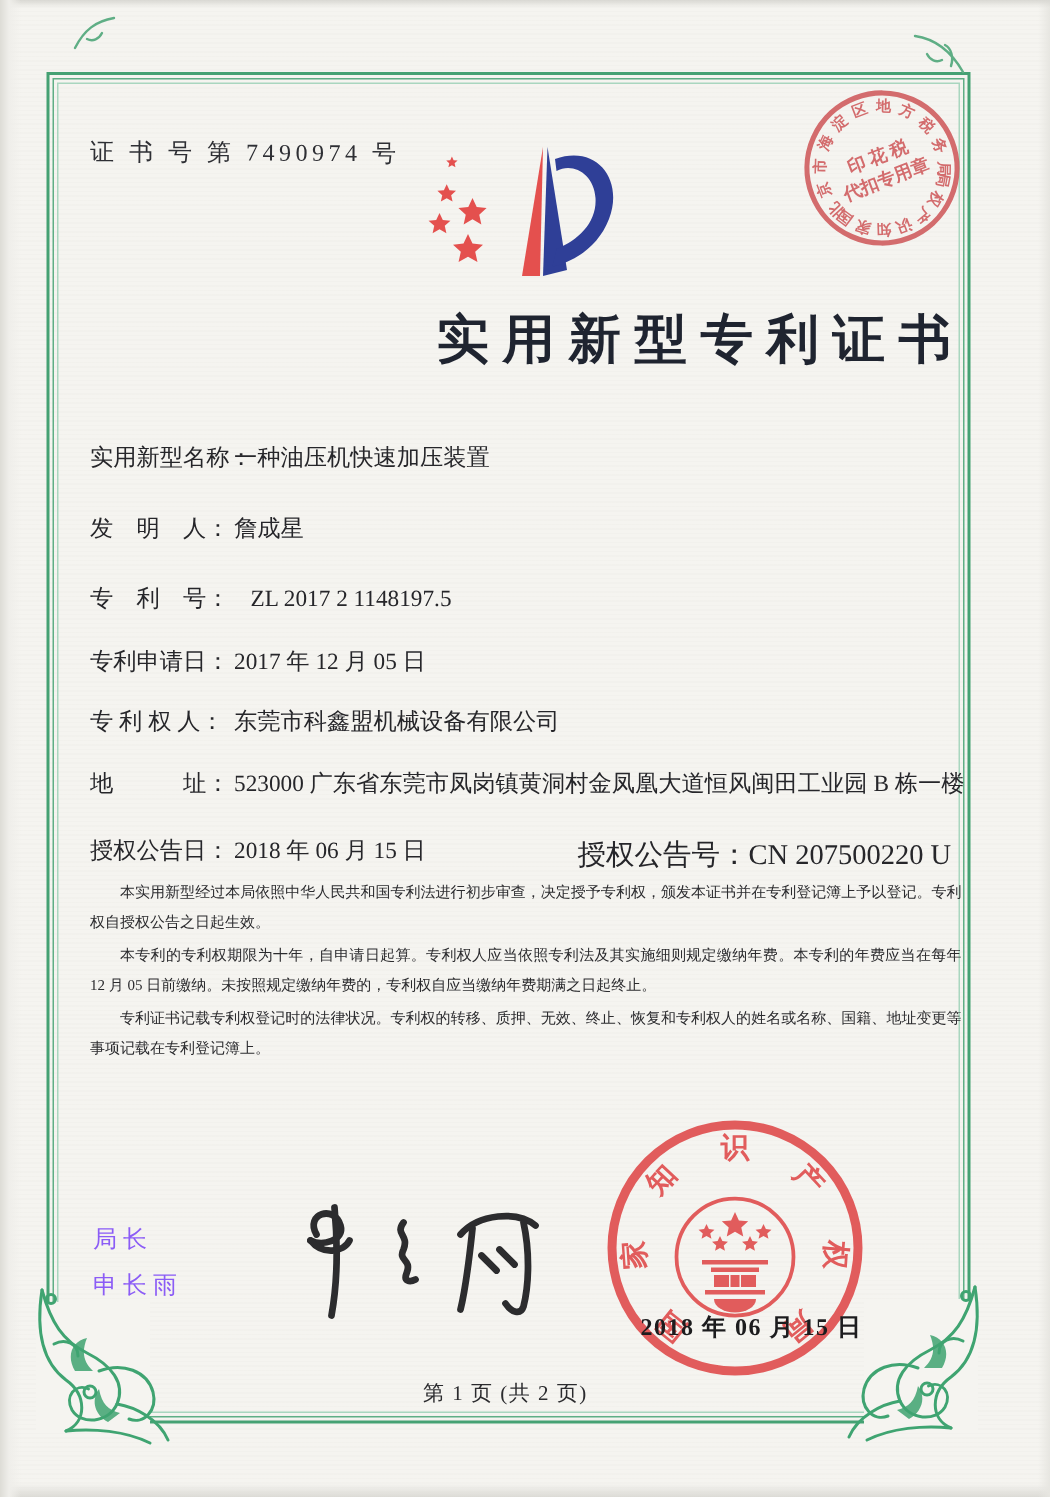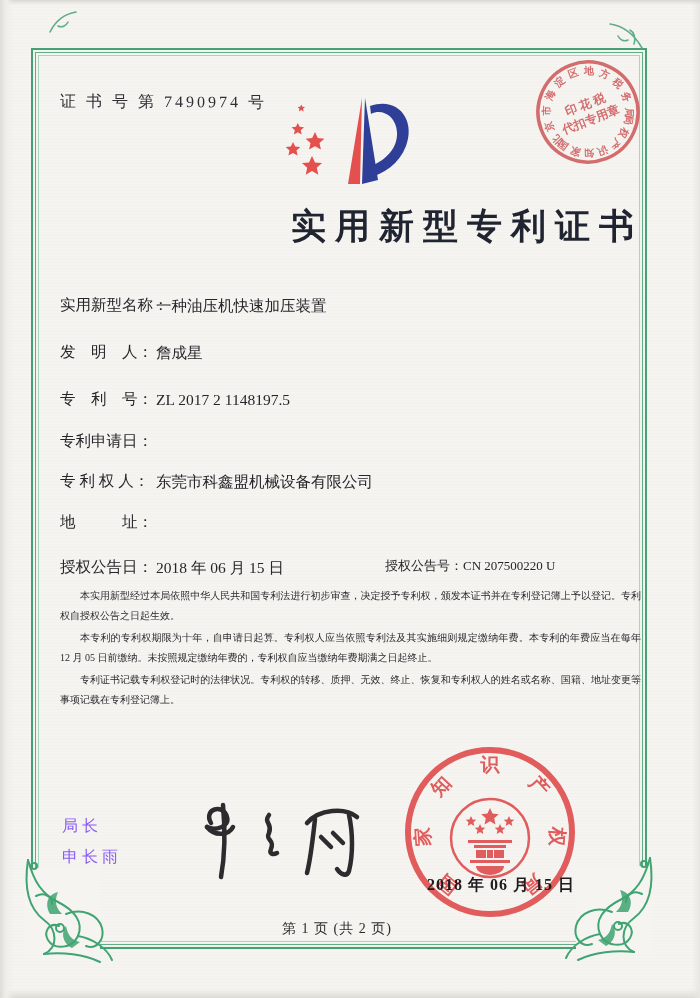--- a/index.html
+++ b/index.html
@@ -34,21 +34,21 @@
   .logo{position:absolute;left:274px;top:94px;}
   .title{
     position:absolute;left:31px;top:203px;width:612px;
     text-align:right;font-size:35px;font-weight:bold;
     letter-spacing:9px;color:#1f2430;
   }
   .fields{position:absolute;left:0;top:0;width:700px;font-size:15.5px;color:#26262a;}
   .frow{position:absolute;left:60px;display:flex;}
   .frow .lbl{width:96px;flex:0 0 96px;white-space:nowrap;}
   .frow .val{width:487px;line-height:22px;}
-  .grant-no{position:absolute;left:385px;top:557px;font-size:13px;color:#26262a;}
+  .grant-no{position:absolute;left:385px;top:557px;font-size:19px;color:#26262a;}
   .paras{
     position:absolute;left:60px;top:586px;width:581px;
     font-size:10px;line-height:20px;color:#2b2b2e;text-align:justify;
   }
   .paras p{margin:0 0 2px 0;text-indent:2em;}
   .sig-label{position:absolute;left:62px;font-size:16px;letter-spacing:4px;color:#8b5cf6;}
   .signature{position:absolute;left:185px;top:793px;}
   .seal{position:absolute;left:400px;top:742px;opacity:0.92;}
   .seal text{font-family:"Liberation Serif","DejaVu Serif",serif;font-weight:bold;}
   .seal-date{
@@ -171,33 +171,35 @@
 
 <div class="fields">
   <div class="frow" style="top:295px;">
     <span class="lbl">实用新型名称：</span>
     <span class="val">一种油压机快速加压装置</span>
   </div>
   <div class="frow" style="top:342px;">
     <span class="lbl">发　明　人：</span>
     <span class="val">詹成星</span>
   </div>
-  <div class="frow" style="top:389px;">
+  <div class="frow" style="top:389px;gap:11px;">
     <span class="lbl">专　利　号：</span>
     <span class="val">ZL 2017 2 1148197.5</span>
   </div>
   <div class="frow" style="top:431px;">
     <span class="lbl">专利申请日：</span>
+    <span class="val">2017 年 12 月 05 日</span>
   </div>
   <div class="frow" style="top:471px;">
     <span class="lbl">专 利 权 人：</span>
     <span class="val">东莞市科鑫盟机械设备有限公司</span>
   </div>
   <div class="frow" style="top:512px;">
     <span class="lbl">地　　　址：</span>
+    <span class="val">523000 广东省东莞市凤岗镇黄洞村金凤凰大道恒风闽田工业园 B 栋一楼</span>
   </div>
   <div class="frow" style="top:557px;">
     <span class="lbl">授权公告日：</span>
     <span class="val">2018 年 06 月 15 日</span>
   </div>
 </div>
 
 <div class="grant-no">
   <span>授权公告号：</span><span>CN 207500220 U</span>
 </div>

